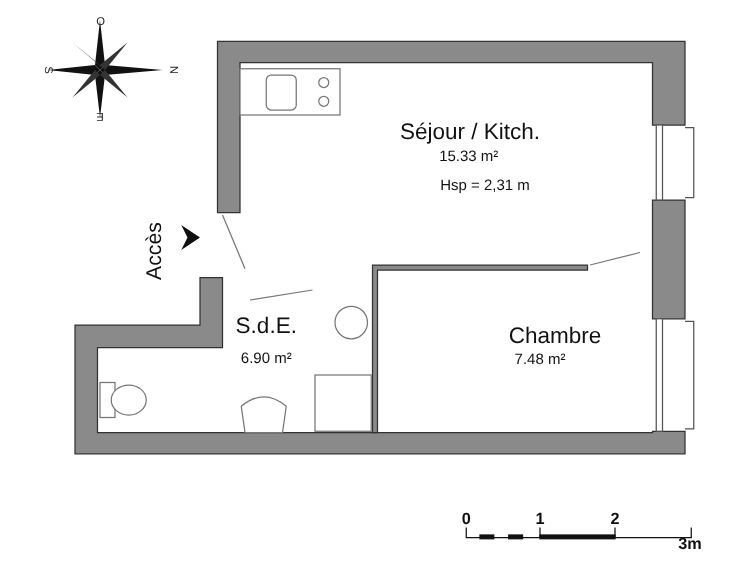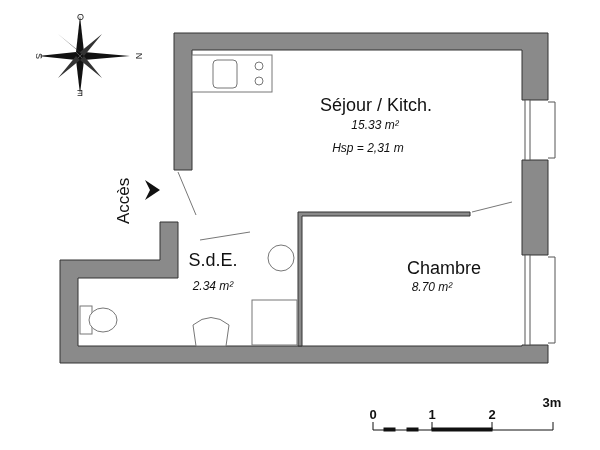--- a/index.html
+++ b/index.html
@@ -1,20 +1,20 @@
 <!DOCTYPE html>
 <html><head>
 <meta charset="utf-8">
 <style>
   html,body{margin:0;padding:0;background:#fff;}
   body{width:600px;height:450px;position:relative;overflow:hidden;font-family:"Liberation Sans",sans-serif;color:#111;}
   svg{position:absolute;left:0;top:0;}
   .lbl{position:absolute;white-space:nowrap;text-align:center;transform:translateX(-50%);}
   .room-name{font-size:18px;}
-  .room-area{font-size:12px;font-style:italic;}
+  .room-area{font-size:12px;}
   .acces{position:absolute;font-size:17px;transform:rotate(-90deg);transform-origin:left top;}
   .scale-num{position:absolute;font-size:13px;font-weight:bold;transform:translateX(-50%);}
   .compass-l{position:absolute;font-size:9px;color:#222;}
 </style>
 </head>
 <body>
 
 <svg width="600" height="450" viewBox="0 0 600 450">
   <g fill="#8a8a8a" stroke="#333" stroke-width="1">
 
@@ -70,29 +70,29 @@
     <path d="M373 422 L373 430 L553 430 L553 422"></path>
     <path d="M432 422 L432 430 M492 422 L492 430"></path>
     <rect x="384" y="428" width="11" height="3" fill="#111"></rect>
     <rect x="407" y="428" width="11" height="3" fill="#111"></rect>
     <rect x="432" y="428" width="60" height="3" fill="#111"></rect>
   </g>
 </svg>
 
 <div class="lbl room-name" style="left:376px;top:95px">Séjour / Kitch.</div>
 <div class="lbl room-area" style="left:375px;top:118px">15.33 m²</div>
-<div class="lbl room-area" style="left:368px;top:141px">Hsp =  2,31 m</div>
+<div class="lbl room-area" style="left:388px;top:141px">Hsp =  2,31 m</div>
 <div class="lbl room-name" style="left:213px;top:250px">S.d.E.</div>
-<div class="lbl room-area" style="left:213px;top:279px">2.34 m²</div>
+<div class="lbl room-area" style="left:213px;top:279px">6.90 m²</div>
 <div class="lbl room-name" style="left:444px;top:258px">Chambre</div>
-<div class="lbl room-area" style="left:432px;top:280px">8.70 m²</div>
+<div class="lbl room-area" style="left:432px;top:280px">7.48 m²</div>
 
 <div class="acces" style="left:114px;top:224px">Accès</div>
 
 <div class="compass-l" style="left:77px;top:12px">O</div>
 <div class="compass-l" style="left:36px;top:51px;transform:rotate(90deg)">S</div>
 <div class="compass-l" style="left:136px;top:51px;transform:rotate(-90deg)">N</div>
 <div class="compass-l" style="left:77px;top:88px;transform:rotate(180deg)">E</div>
 
 <div class="scale-num" style="left:373px;top:407px">0</div>
 <div class="scale-num" style="left:432px;top:407px">1</div>
 <div class="scale-num" style="left:492px;top:407px">2</div>
-<div class="scale-num" style="left:552px;top:395px">3m</div>
+<div class="scale-num" style="left:552px;top:427px">3m</div>
 
 </body></html>

